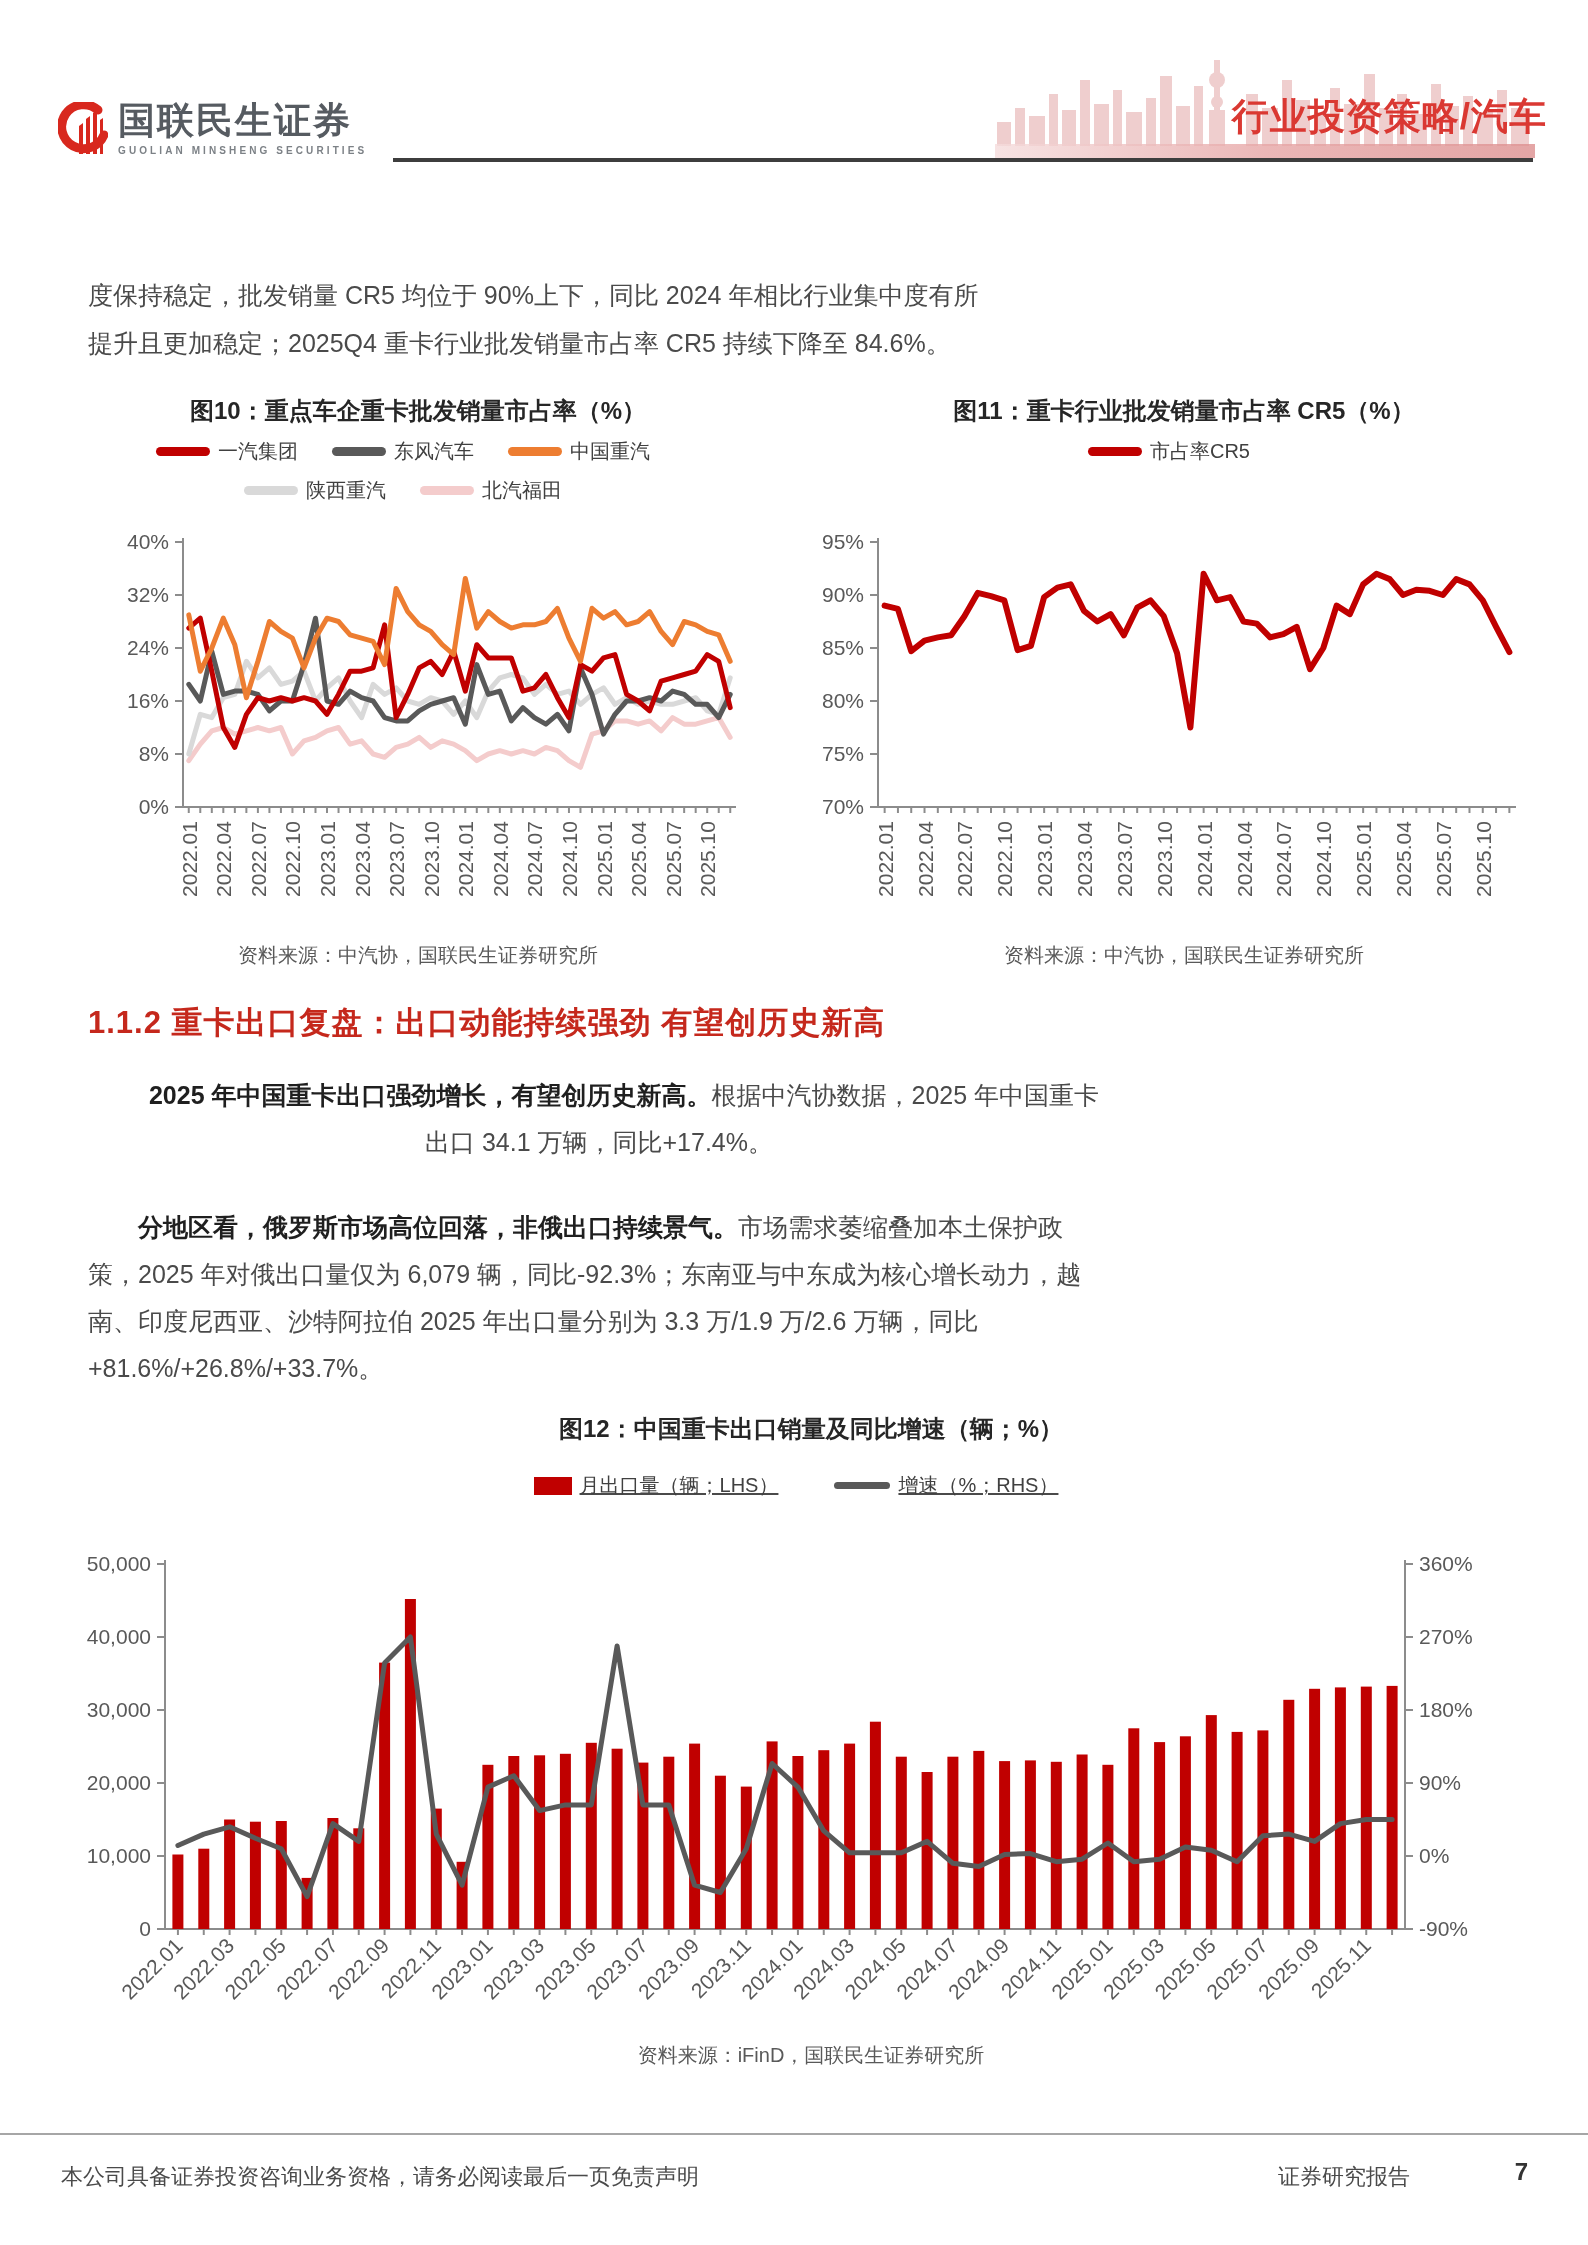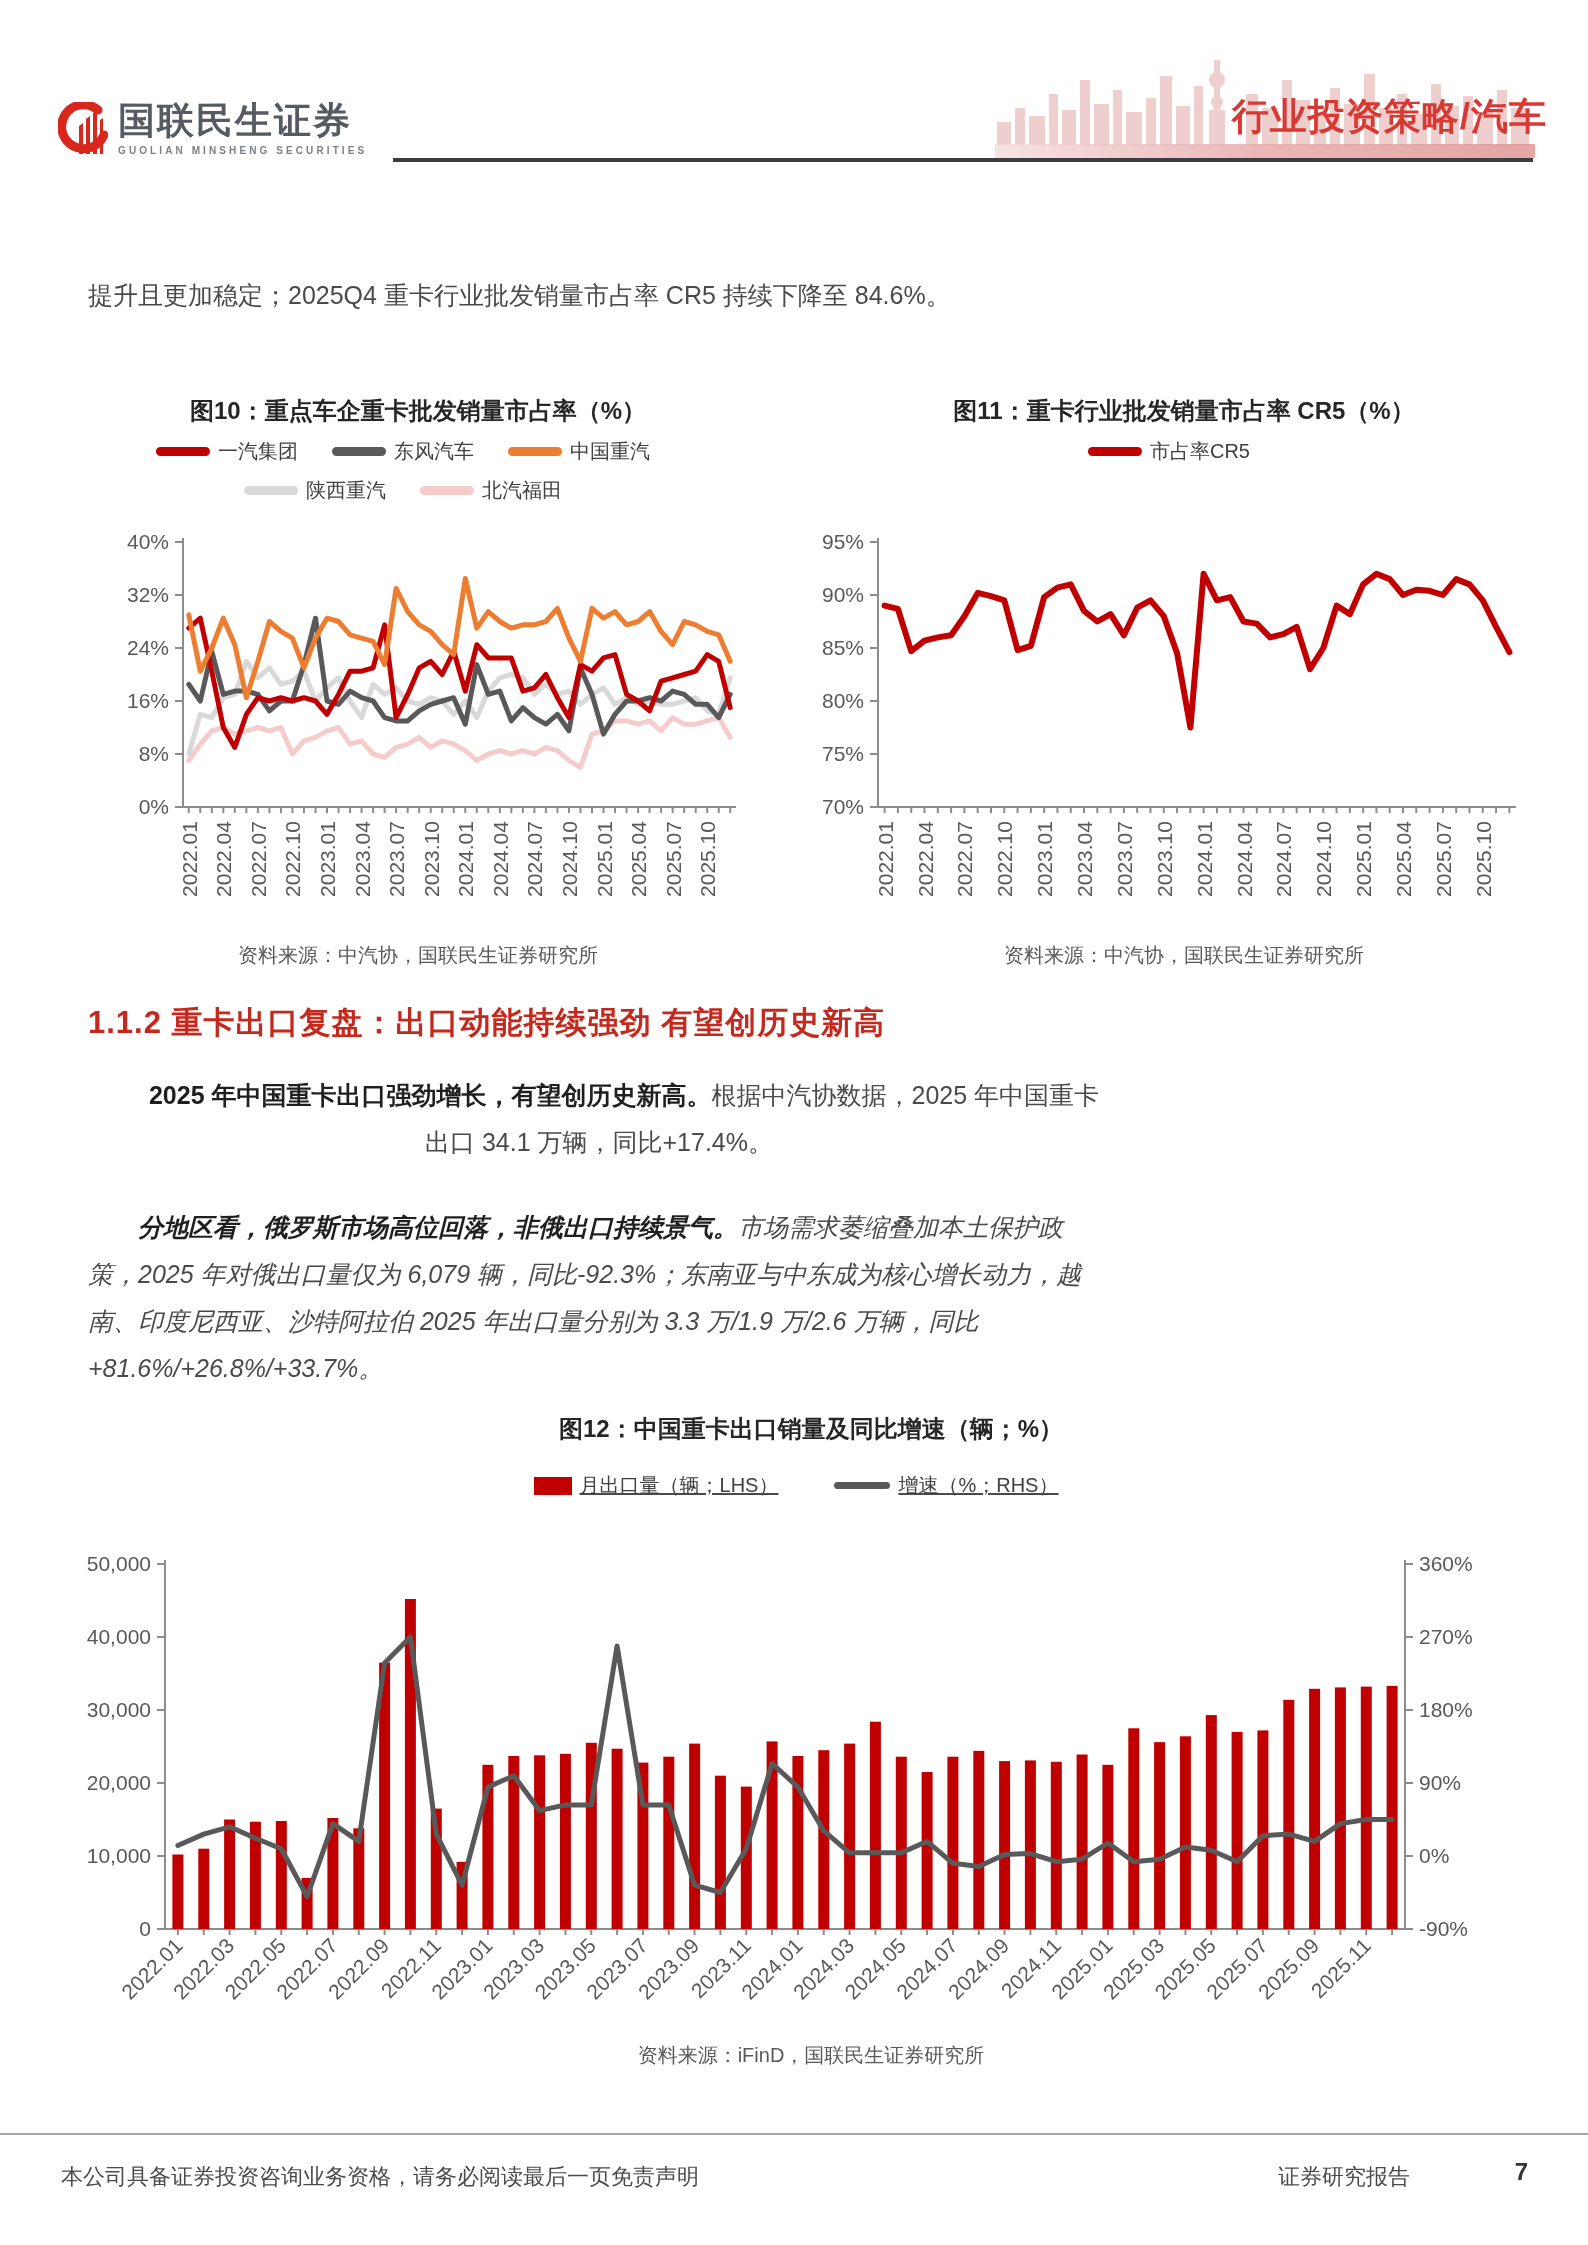--- a/index.html
+++ b/index.html
@@ -113,20 +113,21 @@
         <rect x="214" y="60" width="16" height="36"></rect>
     </g>
     <rect x="0" y="94" width="540" height="14" fill="url(#skg)" opacity="0.8"></rect>
   </svg>
 </div>
 
 <div class="abs report-tag">行业投资策略/汽车</div>
 <div class="abs header-rule"></div>
 
 <p class="abs intro">
+  <span>度保持稳定，批发销量 CR5 均位于 90%上下，同比 2024 年相比行业集中度有所</span>
   <span>提升且更加稳定；2025Q4 重卡行业批发销量市占率 CR5 持续下降至 84.6%。</span>
 </p>
 
 <div class="abs figrow">
 
   <div class="figure fig10">
     <div class="fig-title">图10：重点车企重卡批发销量市占率（%）</div>
     <div class="fig-underline"></div>
     <div class="legend-block">
       <div class="legend-row">
@@ -337,21 +338,21 @@
         </svg></div>
     <div class="fig-rule"></div>
     <div class="fig-source">资料来源：中汽协，国联民生证券研究所</div>
   </div>
 </div>
 
 <h2 class="abs section-heading" style="margin:0;">1.1.2 重卡出口复盘：出口动能持续强劲 有望创历史新高</h2>
 
 <p class="abs para para1" style="margin:0;text-align:center;"><b>2025 年中国重卡出口强劲增长，有望创历史新高。</b><span>根据中汽协数据，2025 年中国重卡出口 34.1 万辆，同比+17.4%。</span></p>
 
-<p class="abs para para2" style="margin:0;font-style:italic;"><b>分地区看，俄罗斯市场高位回落，非俄出口持续景气。</b><span>市场需求萎缩叠加本土保护政策，2025 年对俄出口量仅为 6,079 辆，同比-92.3%；东南亚与中东成为核心增长动力，越南、印度尼西亚、沙特阿拉伯 2025 年出口量分别为 3.3 万/1.9 万/2.6 万辆，同比+81.6%/+26.8%/+33.7%。</span></p>
+<p class="abs para para2" style="margin:0;"><b>分地区看，俄罗斯市场高位回落，非俄出口持续景气。</b><span>市场需求萎缩叠加本土保护政策，2025 年对俄出口量仅为 6,079 辆，同比-92.3%；东南亚与中东成为核心增长动力，越南、印度尼西亚、沙特阿拉伯 2025 年出口量分别为 3.3 万/1.9 万/2.6 万辆，同比+81.6%/+26.8%/+33.7%。</span></p>
 
 <div class="abs figure fig12">
   <div class="fig-title">图12：中国重卡出口销量及同比增速（辆；%）</div>
   <div class="fig-underline"></div>
   <div class="legend-block">
     <div class="legend-row" style="gap:56px;text-decoration:underline;">
       <span class="legend-item">
         <span class="chip-bar" style="background: rgb(192, 0, 0);"></span>
         <span class="legend-label">月出口量（辆；LHS）</span>
       </span>

